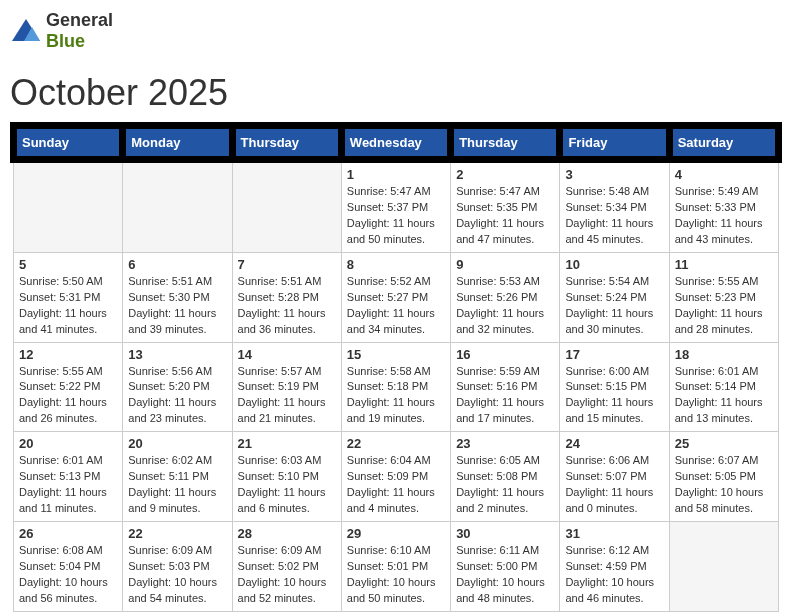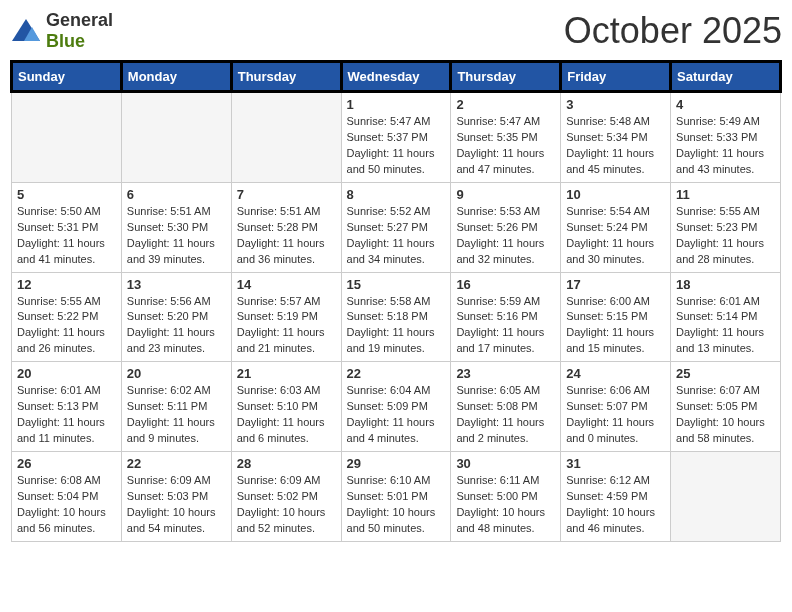--- a/index.html
+++ b/index.html
@@ -8,33 +8,35 @@
       background: #fff;
       width: 792px;
       min-height: 612px;
       padding: 10px;
     }
     .header {
       display: flex;
       justify-content: space-between;
       align-items: flex-start;
       margin-bottom: 8px;
+      flex-direction: column;
     }
     .logo {
       display: flex;
       flex-direction: column;
       align-items: flex-start;
     }
     .logo-row {
       display: flex;
       align-items: center;
       gap: 4px;
     }
     .title-block {
       text-align: right;
+      margin-top: 20px;
     }
     .month-title {
       font-size: 36px;
       color: #333;
       font-weight: normal;
     }
     .location-title {
       font-size: 16px;
       color: #555;
     }
@@ -42,21 +44,21 @@
       width: 100%;
       border-collapse: collapse;
       table-layout: fixed;
     }
     th {
       background-color: #2255a4;
       color: white;
       text-align: left;
       padding: 6px 5px;
       font-size: 13px;
-      border: 3px solid #000000;
+      border: 7px solid #000000;
     }
     td {
       vertical-align: top;
       border: 1px solid #ccc;
       padding: 4px 5px;
       font-size: 11px;
       color: #333;
       height: 88px;
       background: #fff;
     }

